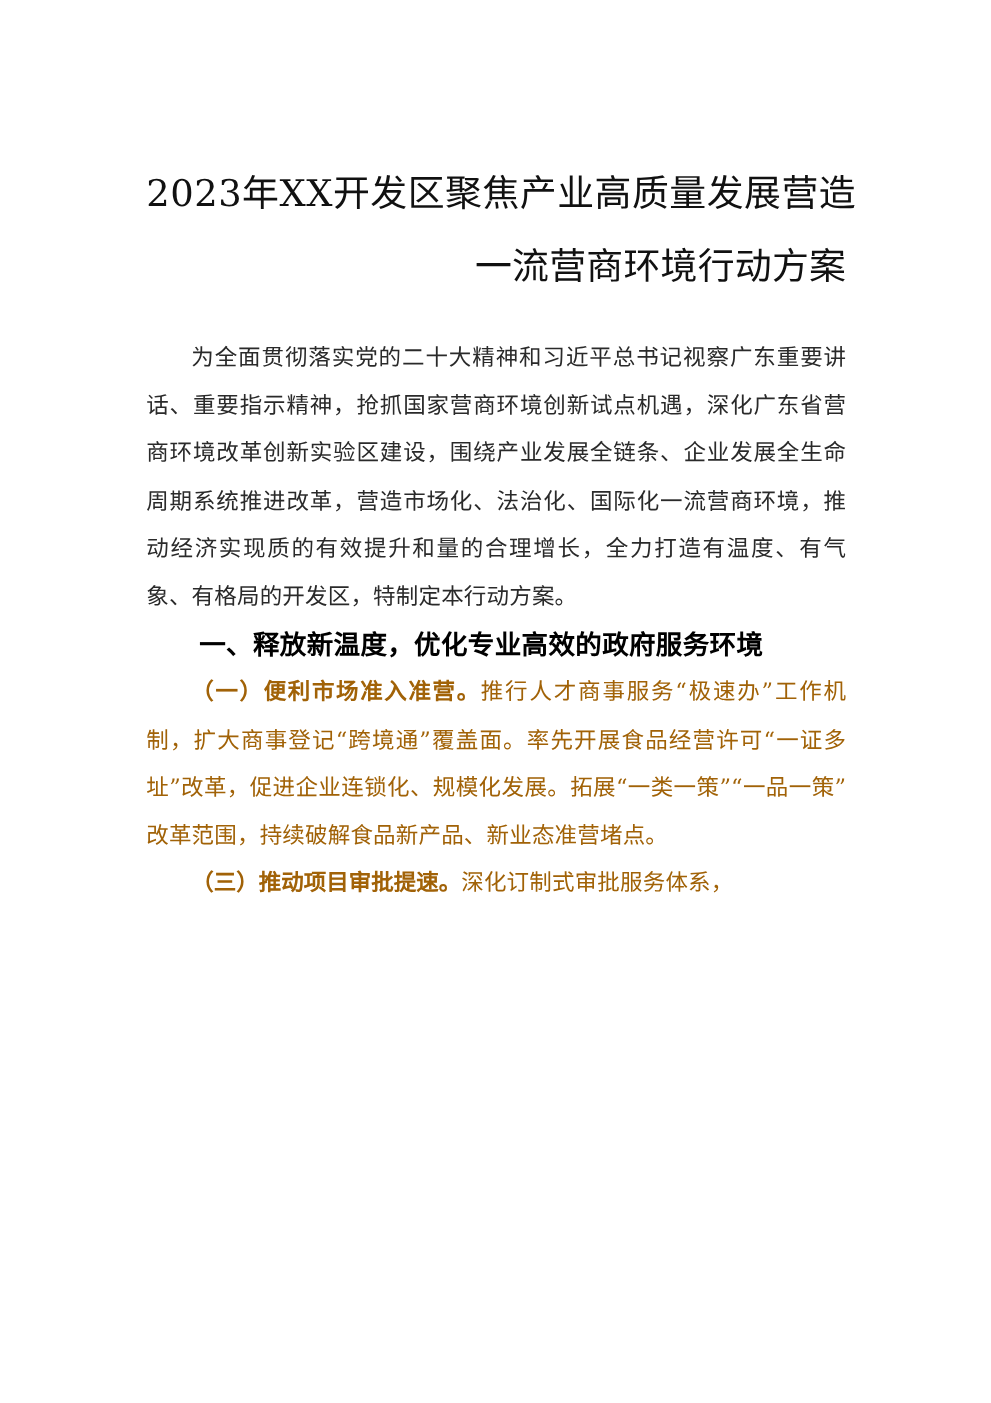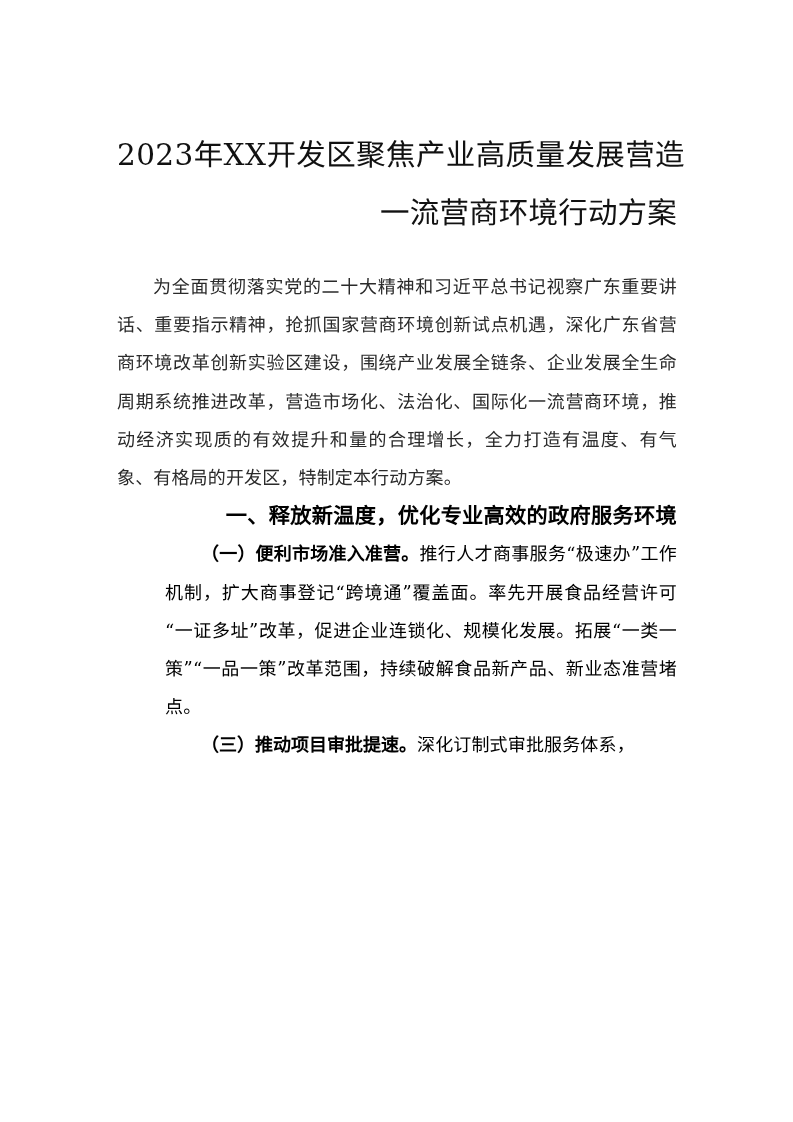--- a/index.html
+++ b/index.html
@@ -69,39 +69,38 @@
     text-align: justify;
     text-align-last: left;
     text-justify: inter-ideograph;
     text-indent: 2em;
     letter-spacing: 0.15px;
     color: #2a2a2a;
     word-break: break-all;
   }
 
   p.para.semi {
-    color: #000000;
-    margin-left: 48px;
+    color: #a16207;
   }
   p.para.semi .lead {
     font-weight: 700;
     letter-spacing: 0px;
   }
 
   
   h2.section-heading {
     margin: 0;
     font-family: "DejaVu Sans", "Liberation Sans", sans-serif;
     font-size: 21.2px;
     font-weight: 700;
     line-height: 38.2px;
     text-indent: 2em;
     letter-spacing: 0.3px;
     color: #000000;
-    text-align: right;
+    text-align: left;
   }
 </style>
 </head>
 <body>
 
 <div class="page">
   <div class="content">
 
     <h1 class="doc-title">
       <span class="tline first">2023年XX开发区聚焦产业高质量发展营造</span>

